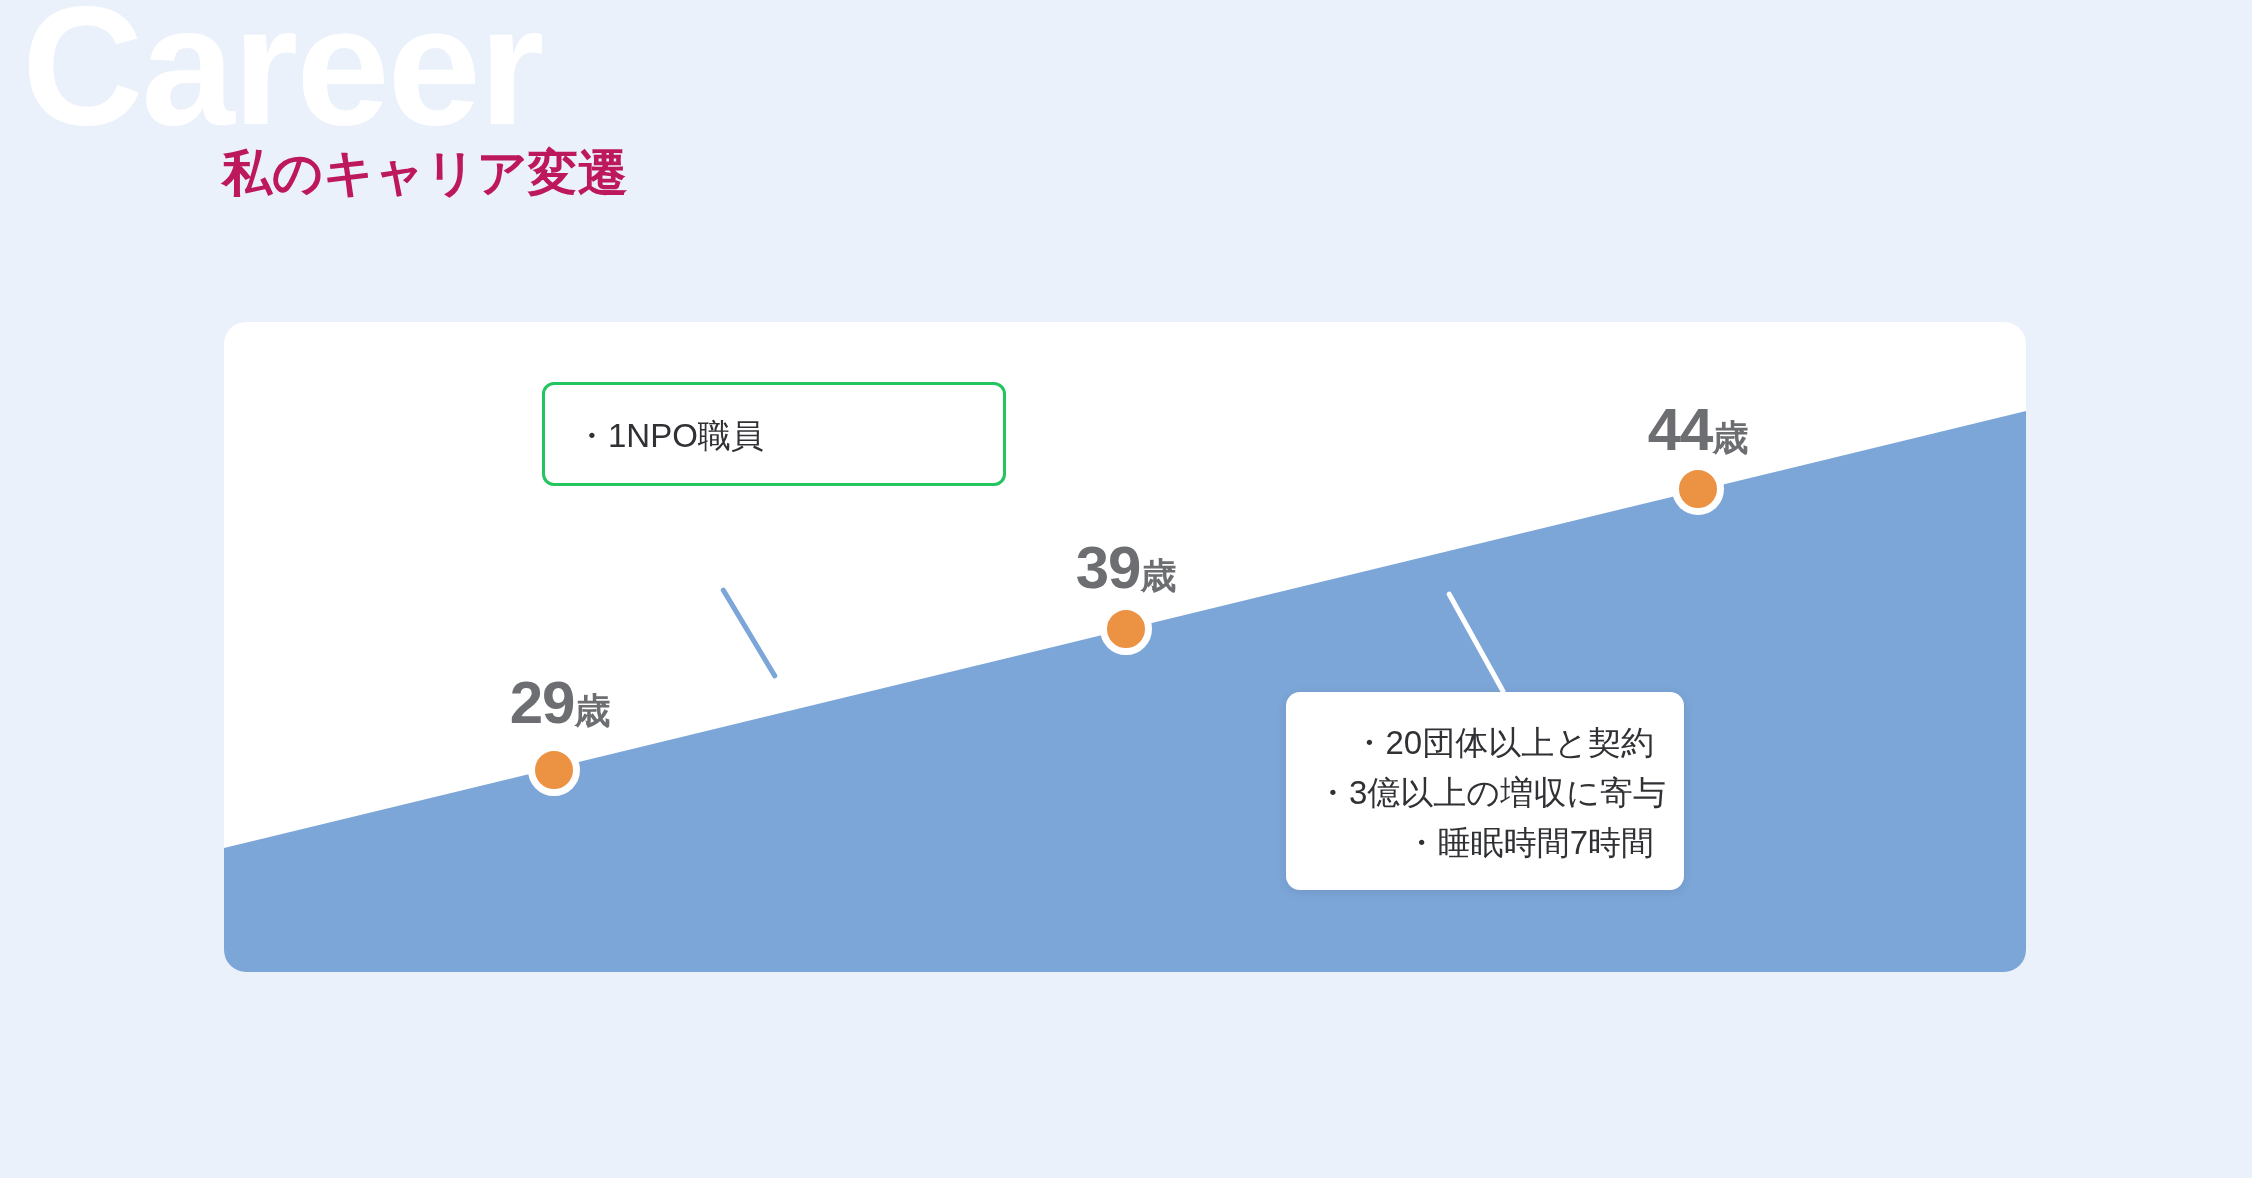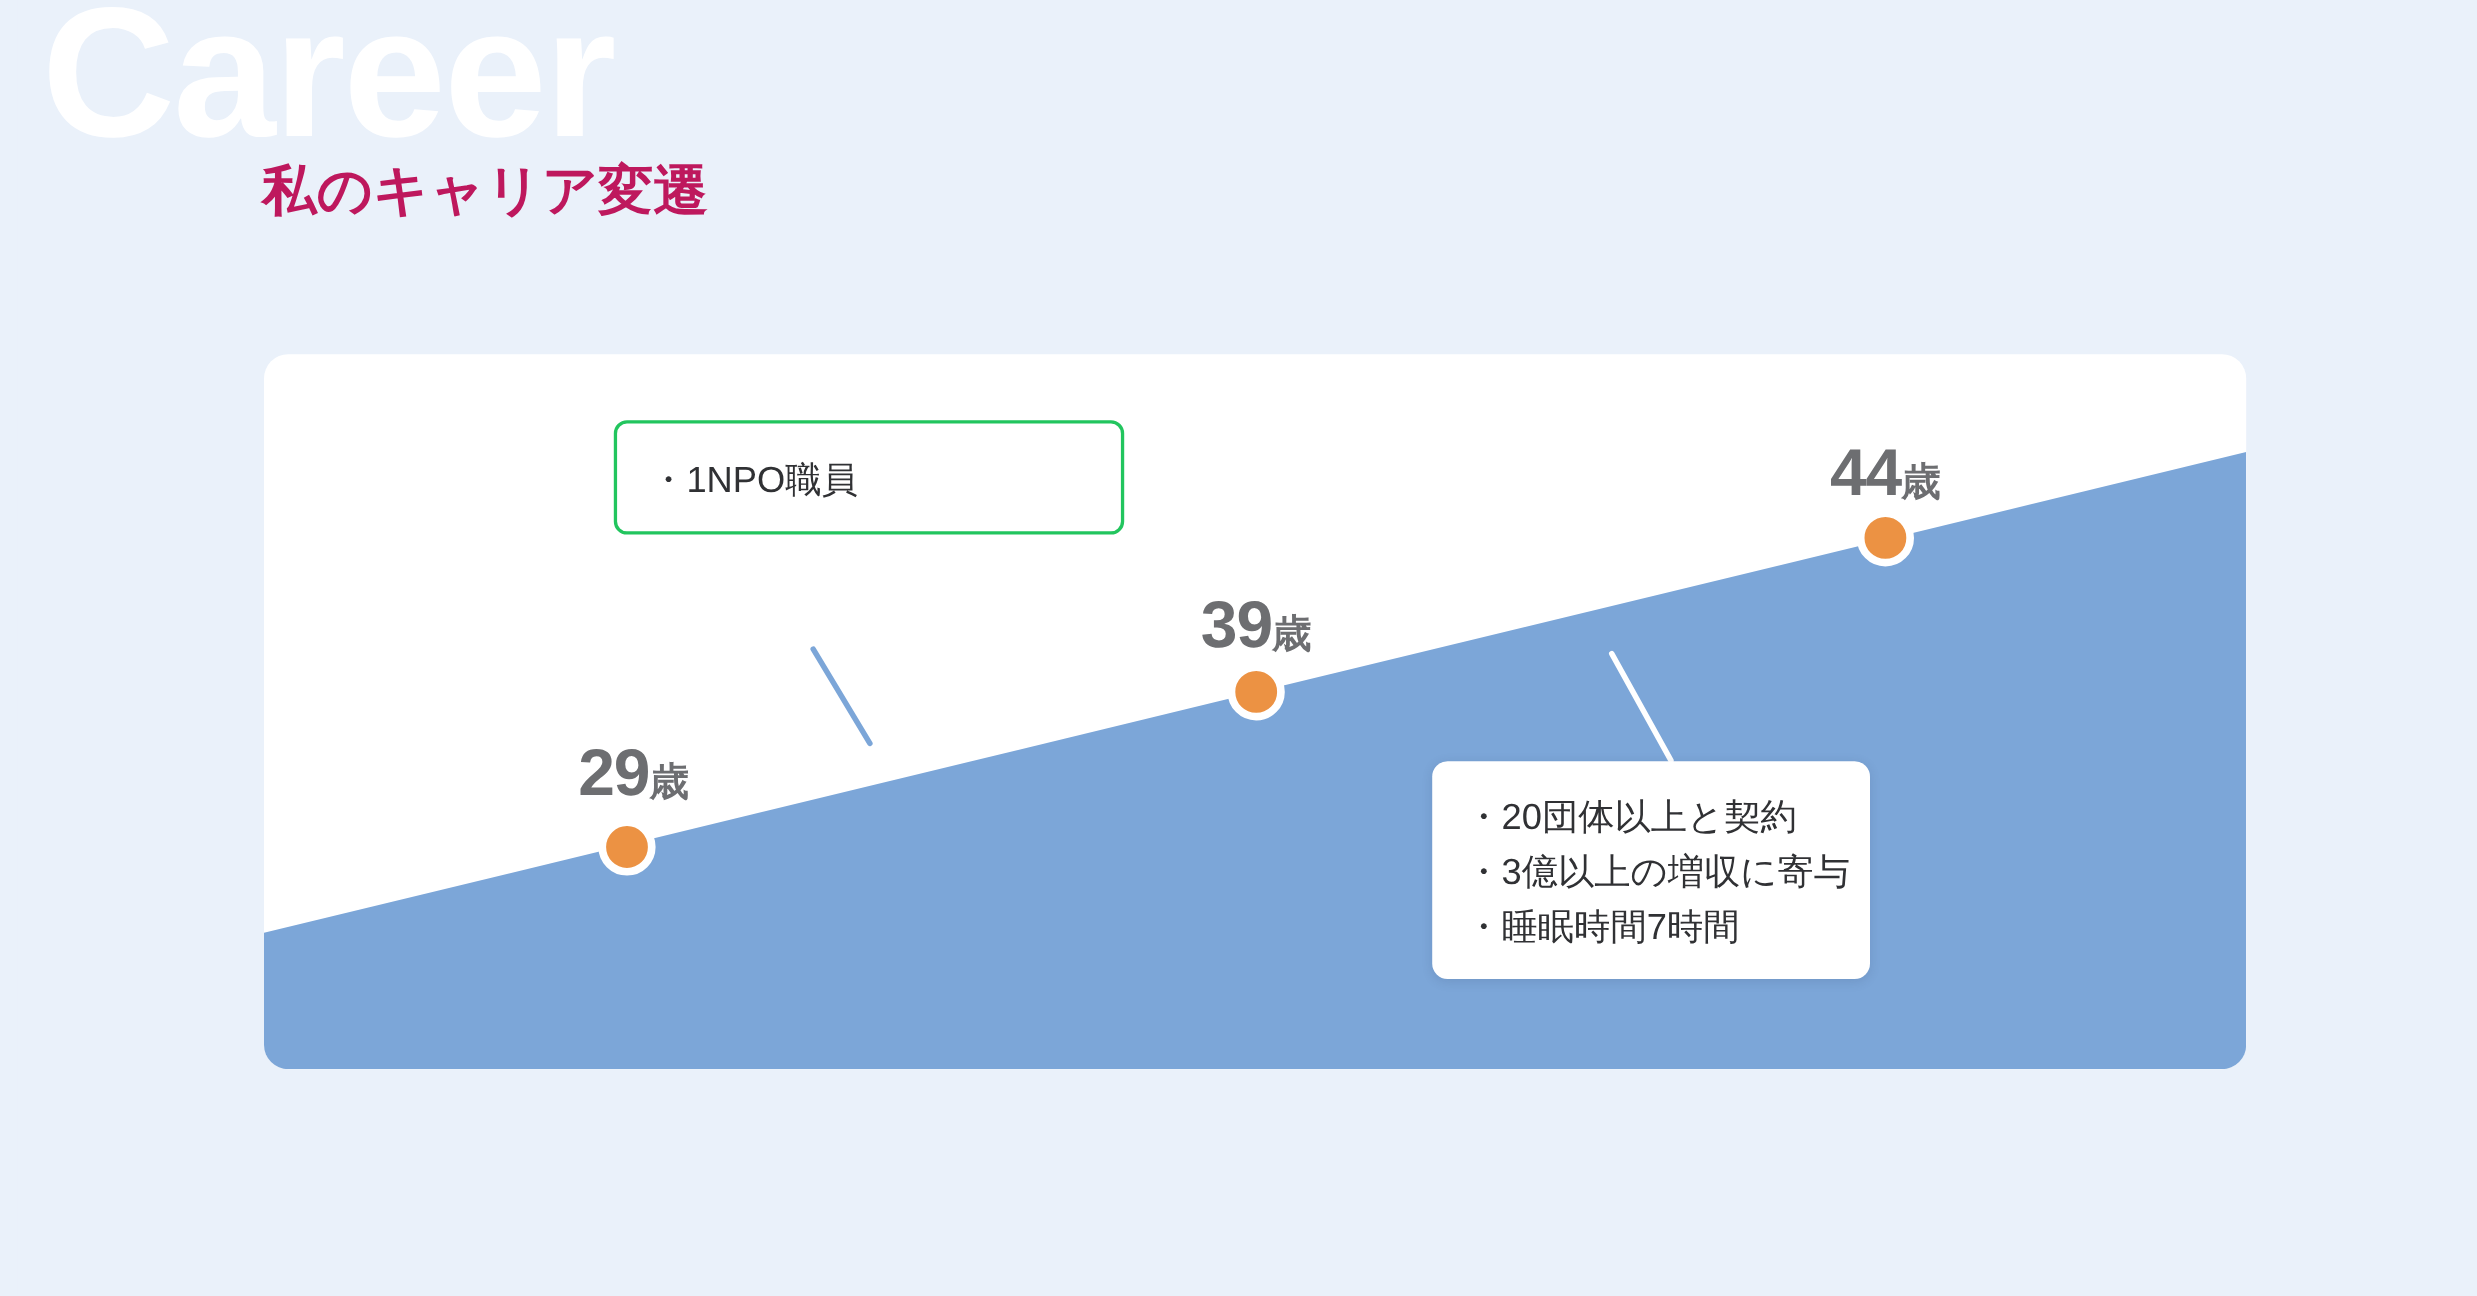--- a/index.html
+++ b/index.html
@@ -11,21 +11,21 @@
     width: 2252px;
     height: 1178px;
     background: #eaf1fa;
     font-family: "Liberation Sans", "DejaVu Sans", sans-serif;
     overflow: hidden;
     position: relative;
   }
 
   #slide {
     position: absolute;
-    left: 16px;
+    left: 0;
     top: 0;
     width: 1984px;
     height: 1178px;
     background: #eaf1fa;
   }
 
   
   .headline {
     position: absolute;
     left: 22px;
@@ -106,20 +106,21 @@
     background: #ffffff;
     padding: 26px 30px 22px 30px;
   }
   .callout.outlined {
     border: 3px solid #22c55e;
     border-radius: 12px;
   }
   .callout.plain {
     border-radius: 14px;
     box-shadow: 0 2px 10px rgba(40, 60, 90, 0.14);
+    text-align: right;
   }
   .callout .line {
     font-size: 33px;
     color: #303134;
     line-height: 1.52;
     white-space: nowrap;
   }
 
   .connector {
     position: absolute;

